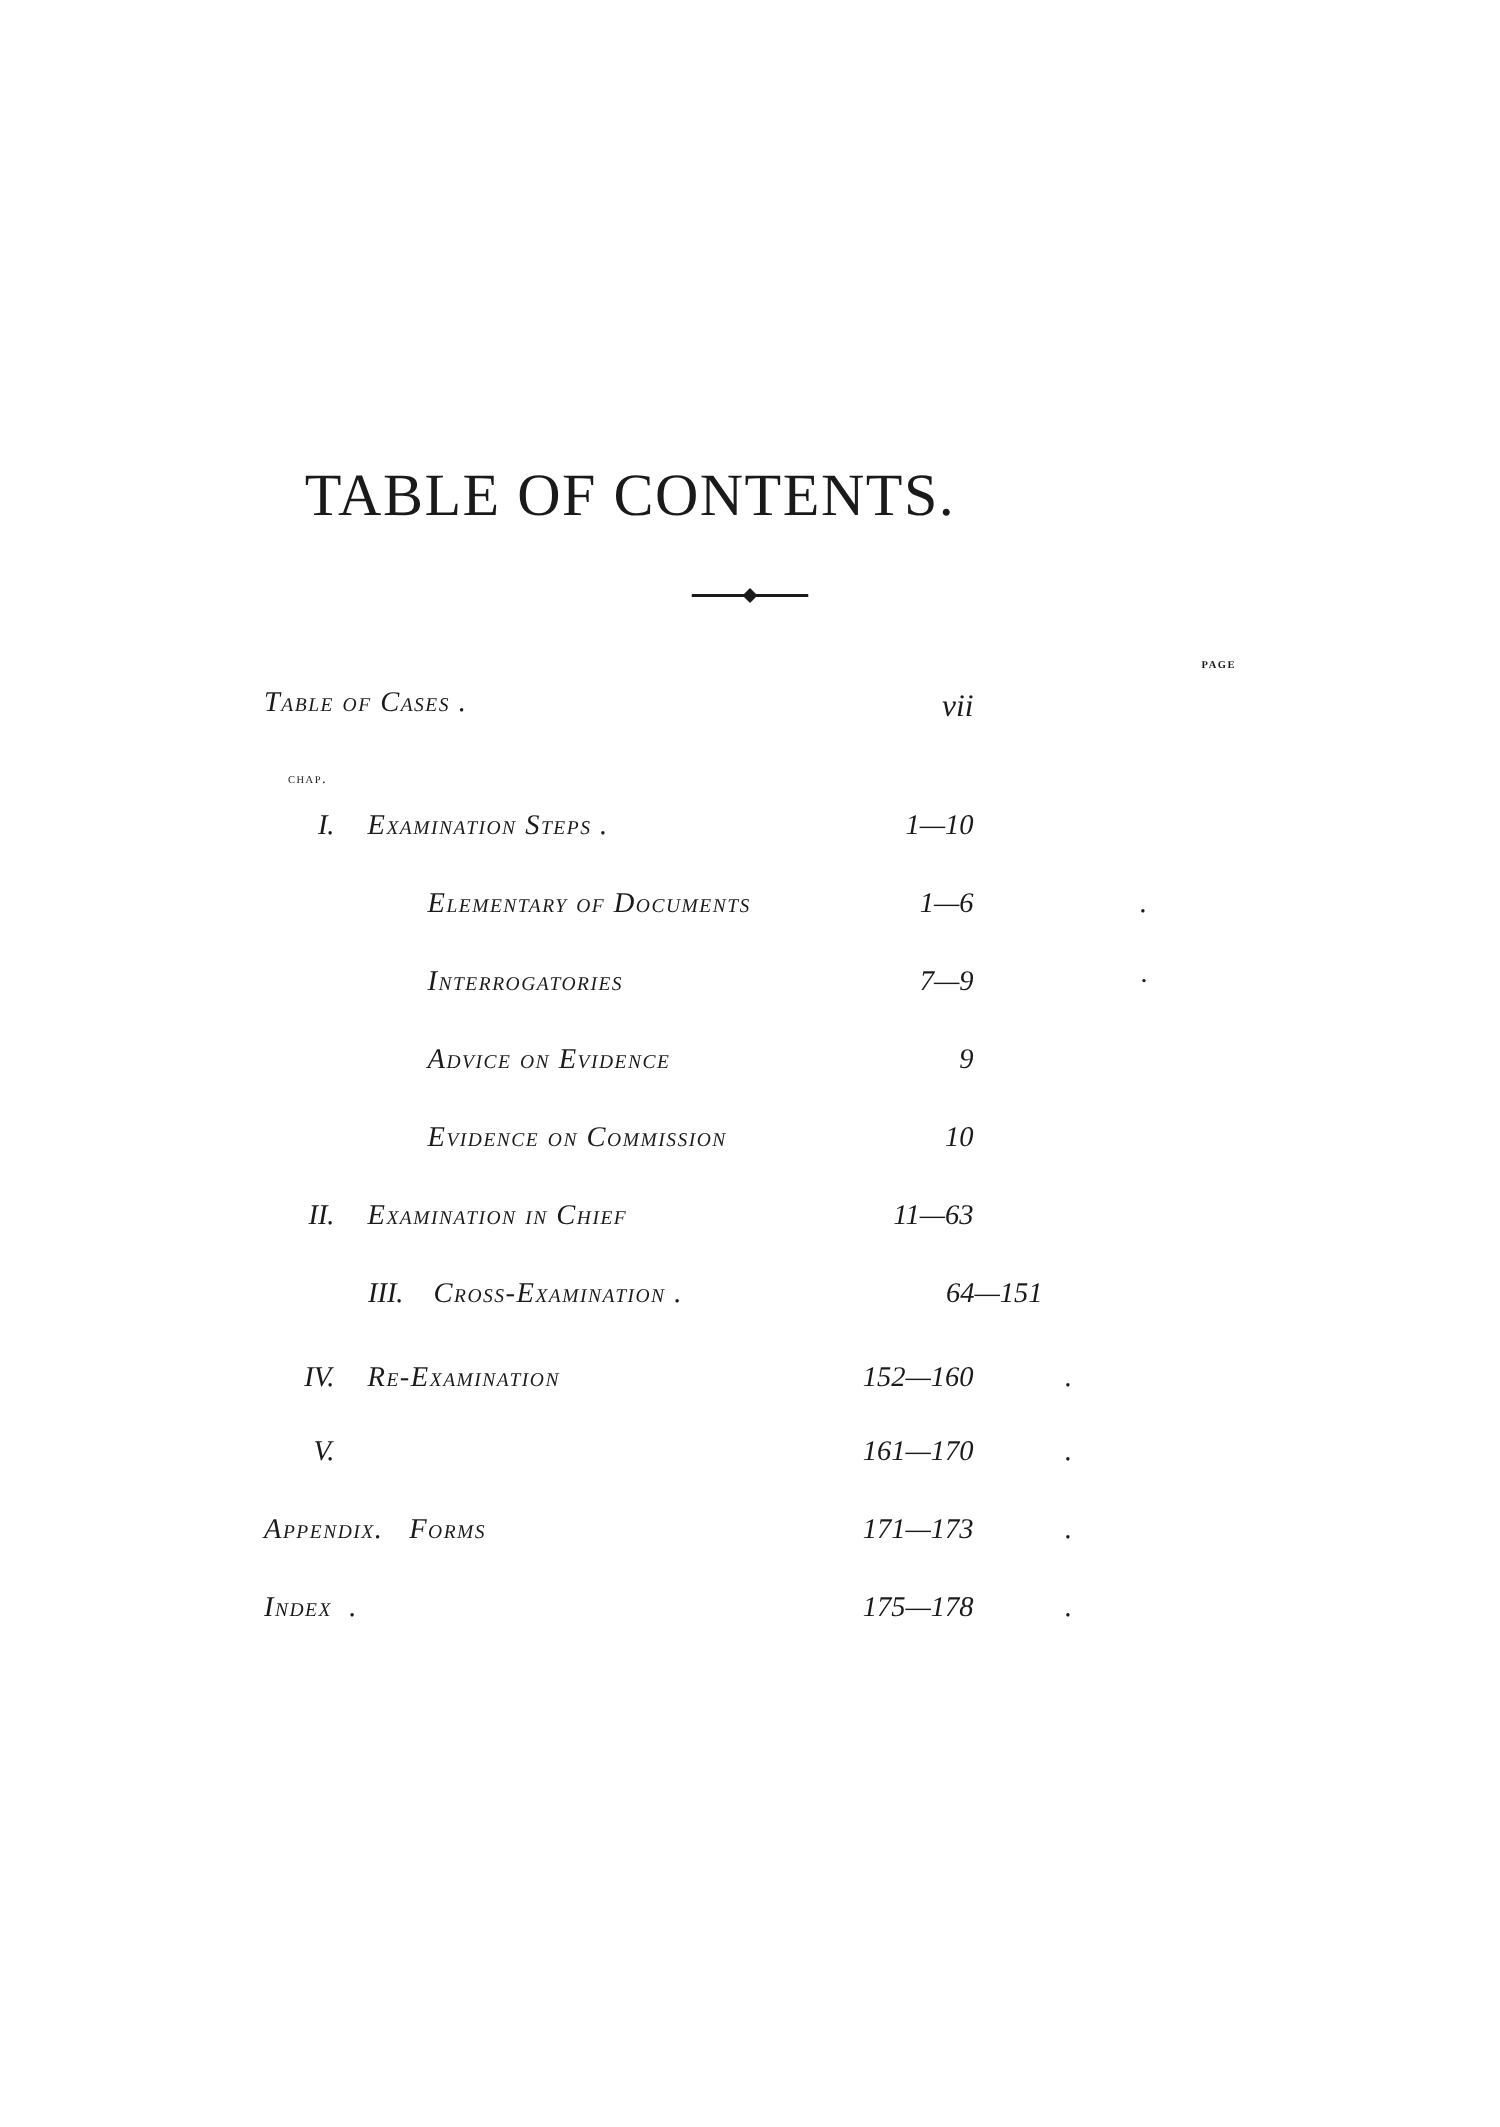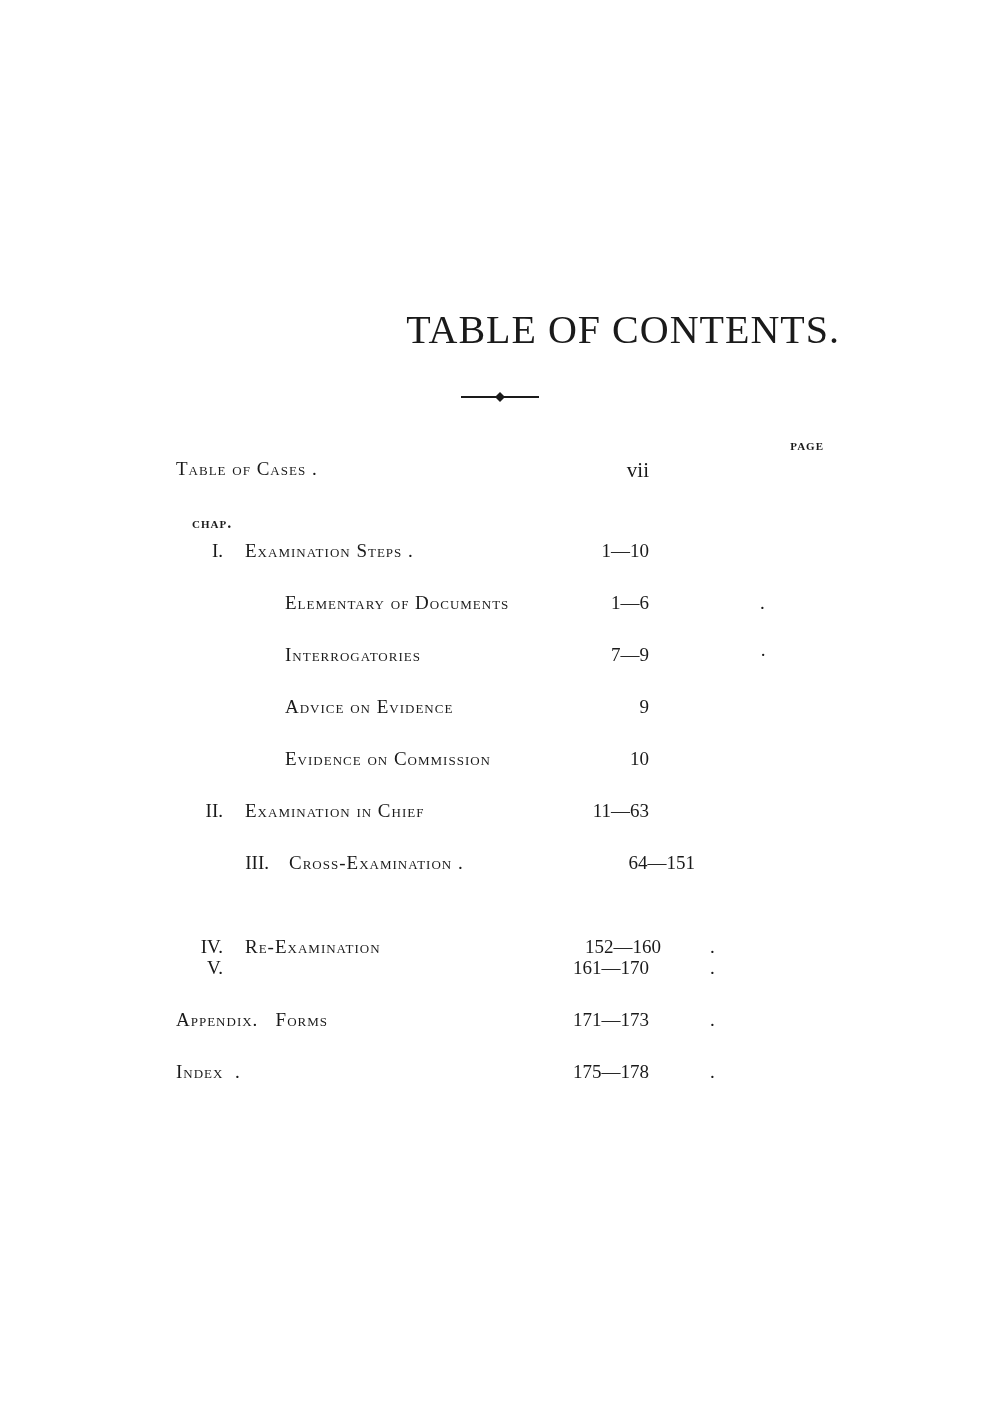--- a/index.html
+++ b/index.html
@@ -1,25 +1,25 @@
 <!DOCTYPE html>
 <html><head>
 <meta charset="utf-8">
 <style>
   html, body { margin: 0; padding: 0; background: #ffffff; }
   body { width: 1000px; height: 1418px; position: relative; overflow: hidden;
          font-family: "Liberation Serif", "DejaVu Serif", serif; color: #1a1a1a; }
-  .title { position: absolute; top: 306px; left: 0; width: 840px; text-align: right;
+  .title { position: absolute; top: 306px; left: 0; width: 840px; text-align: center;
            font-size: 40px; letter-spacing: 1px; }
   .ornament { position: absolute; top: 391px; left: 461px; width: 78px; height: 12px; }
-  .page-hdr { position: absolute; top: 437px; right: 176px; font-size: 15px; letter-spacing: 1px;
+  .page-hdr { position: absolute; top: 437px; right: 176px; font-size: 10px; letter-spacing: 1px;
               font-variant: small-caps; text-transform: lowercase; font-weight: bold; }
-  .chap-hdr { position: absolute; top: 514px; left: 192px; font-size: 16px; letter-spacing: 1px;
-              font-weight: bold; text-transform: lowercase; font-variant: small-caps; }
-  .row { position: absolute; left: 0; width: 824px; height: 30px; font-size: 19px; }
+  .chap-hdr { position: absolute; top: 514px; left: 192px; font-size: 10px; letter-spacing: 1px;
+              font-weight: normal; text-transform: lowercase; font-variant: small-caps; }
+  .row { position: absolute; left: 0; width: 824px; height: 30px; font-size: 19px; font-style: italic; }
   .row .num { position: absolute; text-align: right; width: 50px; }
   .row .label { position: absolute; font-variant: small-caps; letter-spacing: 1px; white-space: nowrap; }
   .row .dot { position: absolute; }
   .row .pg { position: absolute; right: 175px; text-align: left; white-space: nowrap; }
 </style>
 </head>
 <body>
 
 <div>
   <h1 class="title" style="margin:0;font-weight:normal;">TABLE OF CONTENTS.</h1>
@@ -70,21 +70,21 @@
     <span class="label" style="left:245px;">Examination in Chief</span>
     <span class="pg">11—63</span>
   </div>
 
   <div class="row" style="top:852px;margin-left:46px;">
     <span class="num" style="left:173px;">III.</span>
     <span class="label" style="left:243px;"><span>Cross-Examination</span><span> .</span></span>
     <span class="pg">64—151</span>
   </div>
 
-  <div class="row" style="top:936px;padding-left:12px;">
+  <div class="row" style="top:908px;">
     <span class="num" style="left:173px;">IV.</span>
     <span class="label" style="left:245px;">Re-Examination</span>
     <span class="dot" style="left:710px;">.</span>
     <span class="pg">152—160</span>
   </div>
 
   <div class="row" style="top:957px;">
     <span class="num" style="left:173px;">V.</span>
     <span class="dot" style="left:710px;">.</span>
     <span class="pg">161—170</span>

